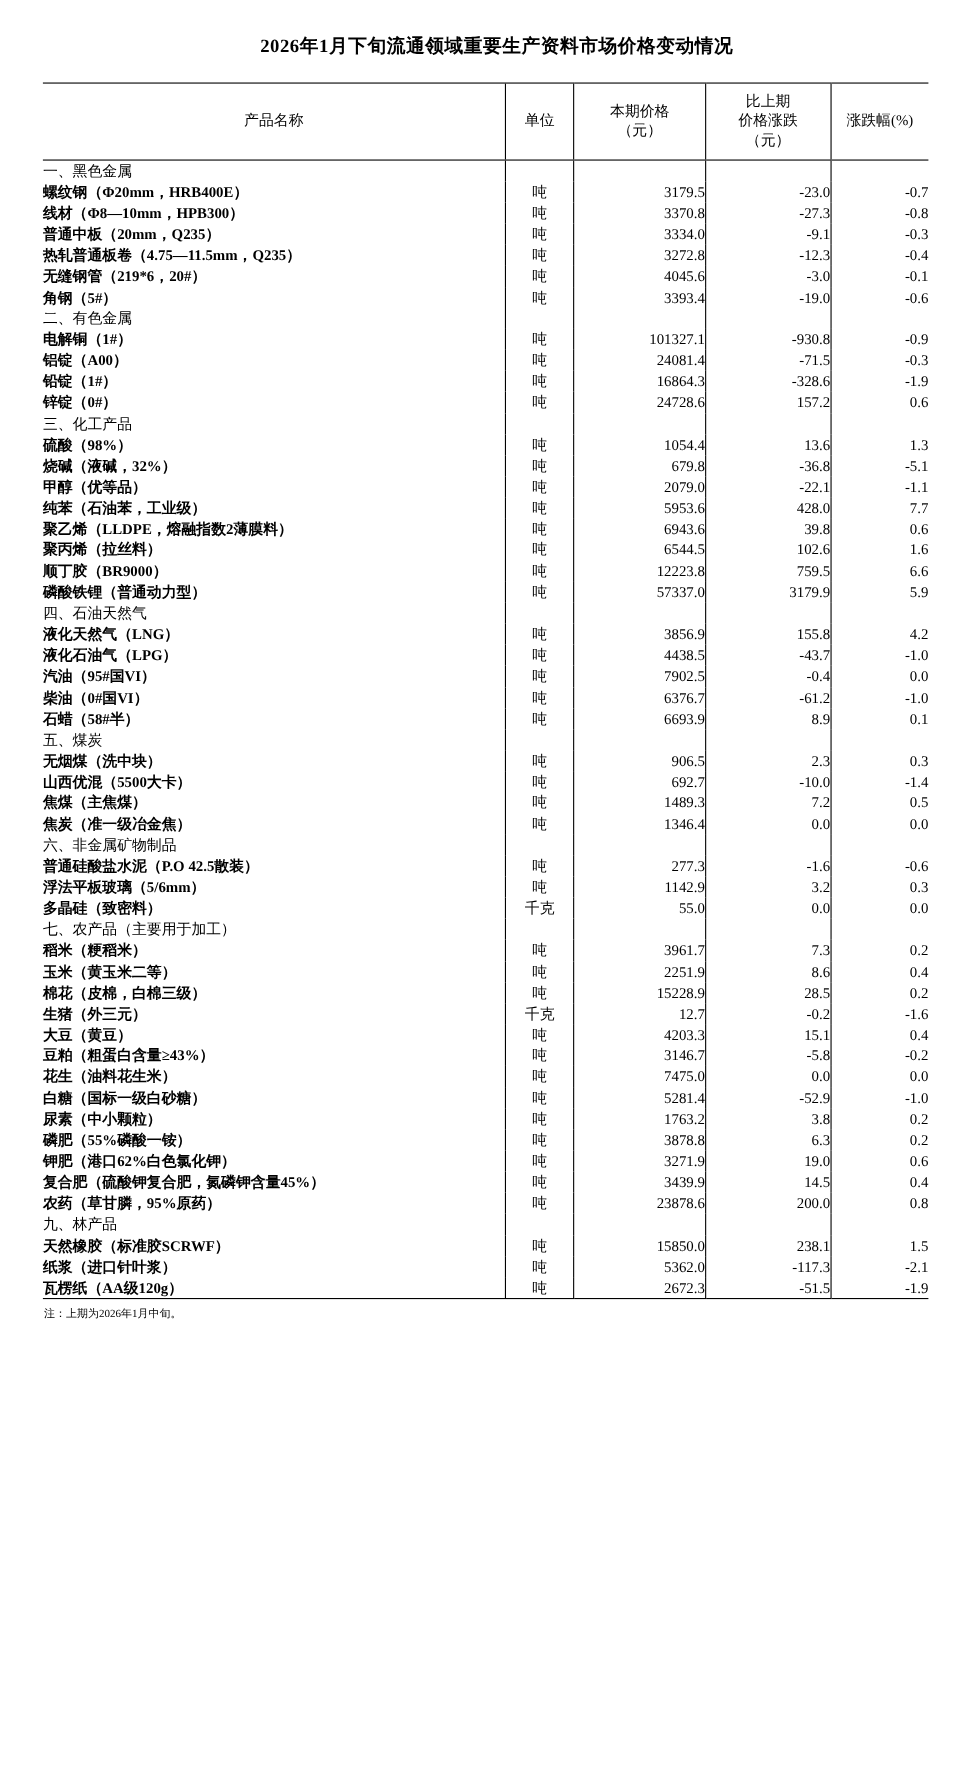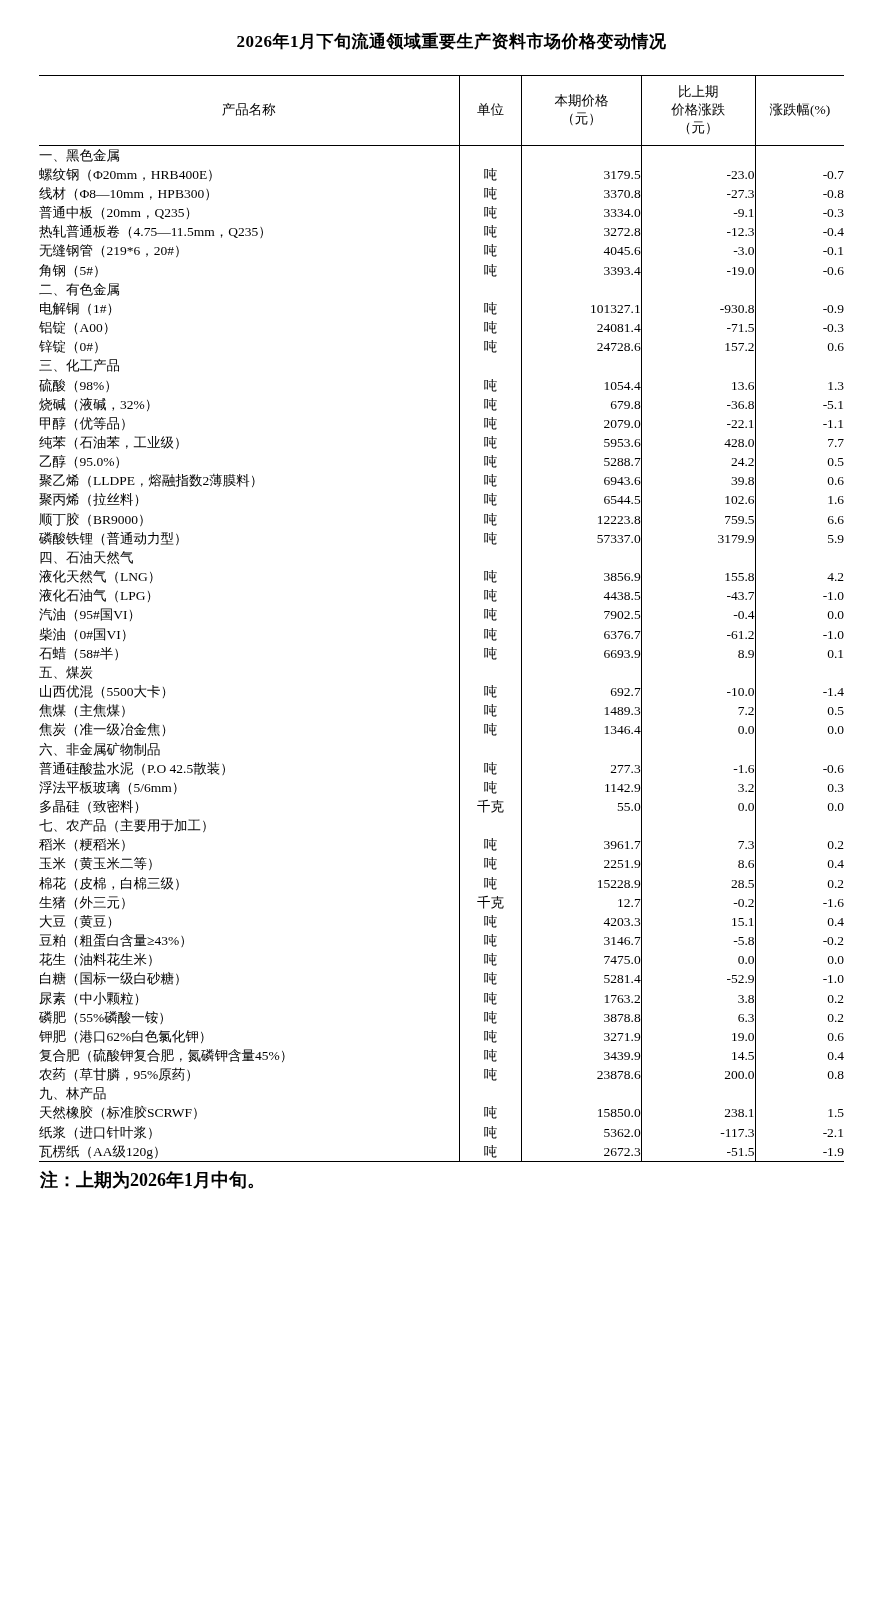--- a/index.html
+++ b/index.html
@@ -72,31 +72,30 @@
     line-height: 1.42;
   }
   td.c-name {
     text-align: left;
     white-space: nowrap;
   }
   td.c-unit { text-align: center; }
   td.c-price, td.c-delta, td.c-pct { text-align: right; padding-right: 22px; }
 
   .grp { padding-left: 20px; margin-left: 28px; }
-  .item { padding-left: 78px; }
+  .item { padding-left: 78px; font-weight: bold; }
 
   tbody tr.last-row td {
     border-bottom: 1.6px solid #000;
   }
   .note {
     width: 805px;
     margin: 6px auto 0 auto;
-    font-size: 18px;
+    font-size: 10px;
     padding-left: 2px;
-    font-weight: bold;
   }
   .spacer-bottom { height: 30px; }
 </style>
 </head>
 <body>
 
 <div class="page">
 
   <div class="doc-title">2026年1月下旬流通领域重要生产资料市场价格变动情况</div>
 
@@ -189,20 +188,27 @@
           <td class="c-pct">-0.9</td>
         </tr>
         <tr>
           <td class="c-name item">铝锭（A00）</td>
           <td class="c-unit">吨</td>
           <td class="c-price">24081.4</td>
           <td class="c-delta">-71.5</td>
           <td class="c-pct">-0.3</td>
         </tr>
         <tr>
+          <td class="c-name item">铅锭（1#）</td>
+          <td class="c-unit">吨</td>
+          <td class="c-price">16864.3</td>
+          <td class="c-delta">-328.6</td>
+          <td class="c-pct">-1.9</td>
+        </tr>
+        <tr>
           <td class="c-name item">锌锭（0#）</td>
           <td class="c-unit">吨</td>
           <td class="c-price">24728.6</td>
           <td class="c-delta">157.2</td>
           <td class="c-pct">0.6</td>
         </tr>
         <tr>
           <td class="c-name grp">三、化工产品</td>
           <td class="c-unit"></td>
           <td class="c-price"></td>
@@ -231,27 +237,20 @@
           <td class="c-pct">-1.1</td>
         </tr>
         <tr>
           <td class="c-name item">纯苯（石油苯，工业级）</td>
           <td class="c-unit">吨</td>
           <td class="c-price">5953.6</td>
           <td class="c-delta">428.0</td>
           <td class="c-pct">7.7</td>
         </tr>
         <tr>
-          <td class="c-name item">乙醇（95.0%）</td>
-          <td class="c-unit">吨</td>
-          <td class="c-price">5288.7</td>
-          <td class="c-delta">24.2</td>
-          <td class="c-pct">0.5</td>
-        </tr>
-        <tr>
           <td class="c-name item">聚乙烯（LLDPE，熔融指数2薄膜料）</td>
           <td class="c-unit">吨</td>
           <td class="c-price">6943.6</td>
           <td class="c-delta">39.8</td>
           <td class="c-pct">0.6</td>
         </tr>
         <tr>
           <td class="c-name item">聚丙烯（拉丝料）</td>
           <td class="c-unit">吨</td>
           <td class="c-price">6544.5</td>
@@ -313,20 +312,27 @@
           <td class="c-price">6693.9</td>
           <td class="c-delta">8.9</td>
           <td class="c-pct">0.1</td>
         </tr>
         <tr>
           <td class="c-name grp">五、煤炭</td>
           <td class="c-unit"></td>
           <td class="c-price"></td>
           <td class="c-delta"></td>
           <td class="c-pct"></td>
+        </tr>
+        <tr>
+          <td class="c-name item">无烟煤（洗中块）</td>
+          <td class="c-unit">吨</td>
+          <td class="c-price">906.5</td>
+          <td class="c-delta">2.3</td>
+          <td class="c-pct">0.3</td>
         </tr>
         <tr>
           <td class="c-name item">山西优混（5500大卡）</td>
           <td class="c-unit">吨</td>
           <td class="c-price">692.7</td>
           <td class="c-delta">-10.0</td>
           <td class="c-pct">-1.4</td>
         </tr>
         <tr>
           <td class="c-name item">焦煤（主焦煤）</td>

